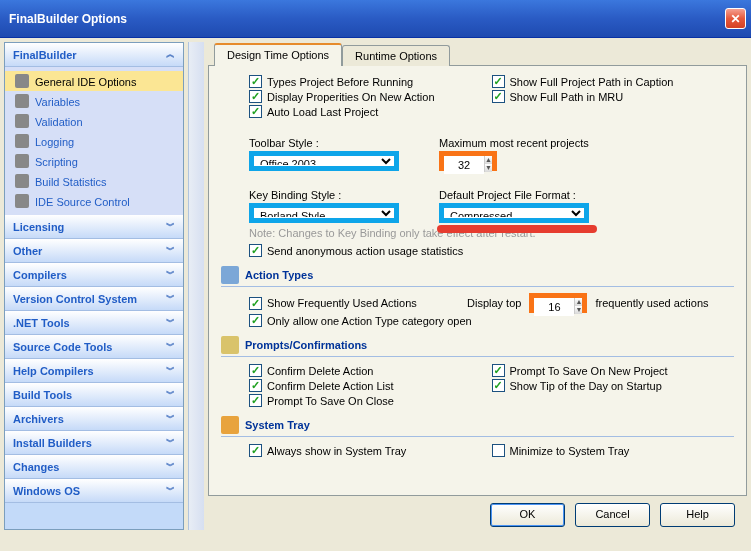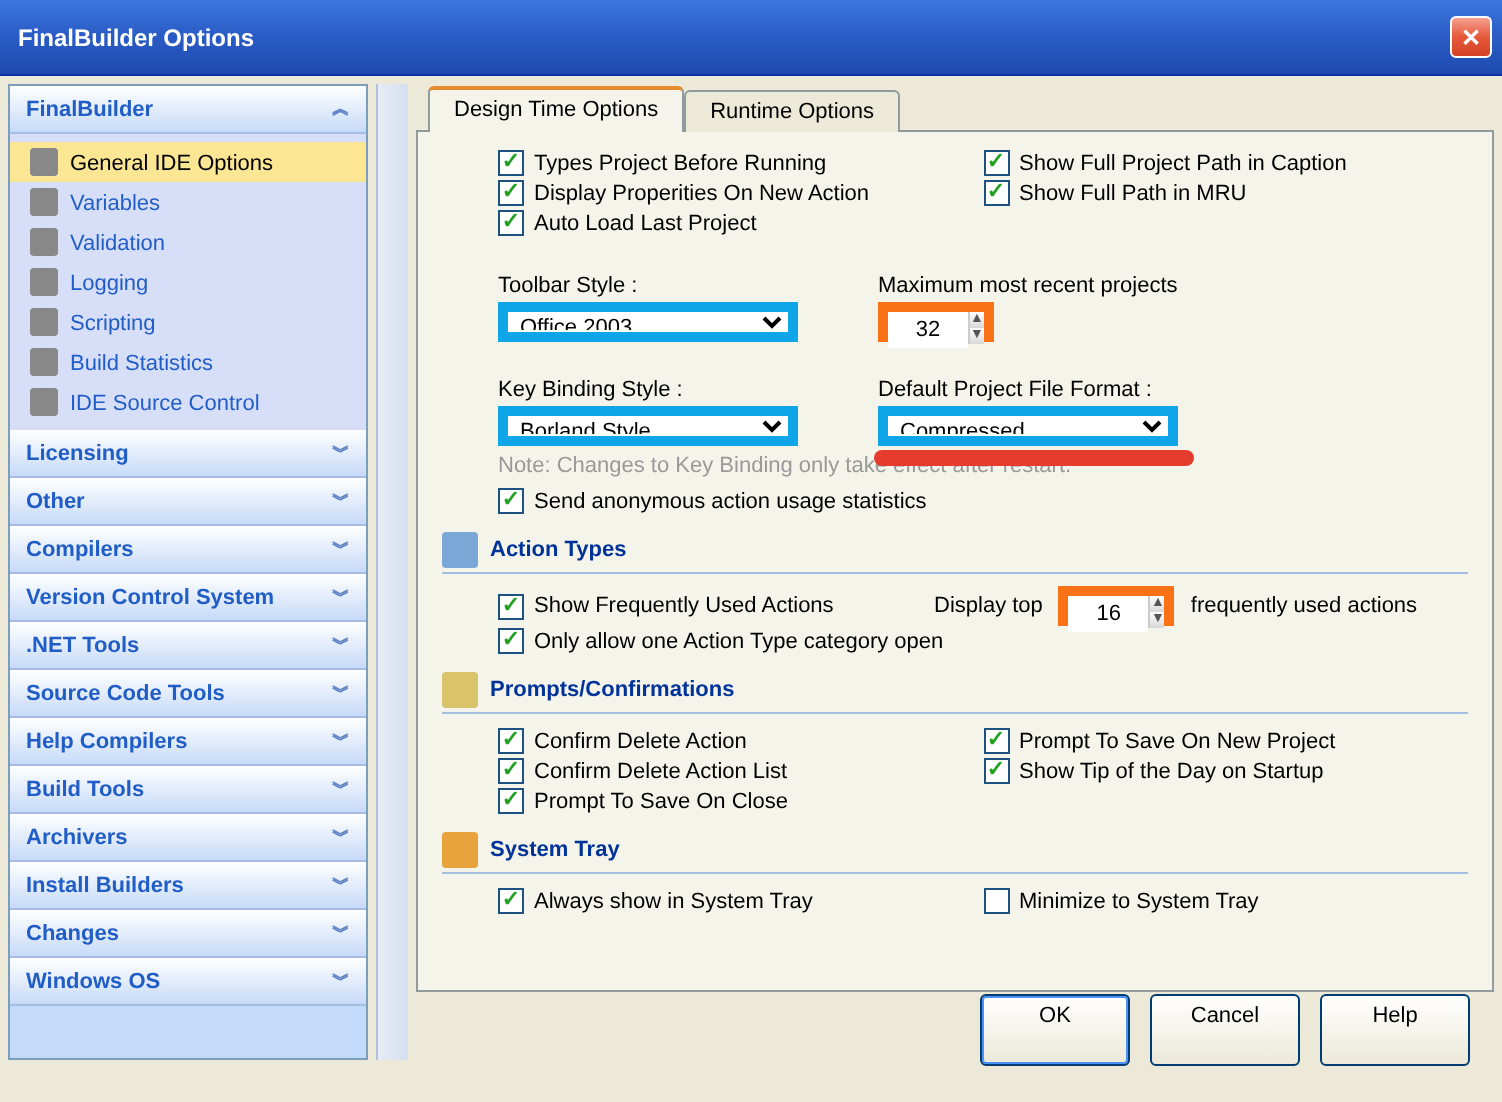--- a/index.html
+++ b/index.html
@@ -41,21 +41,21 @@
 select, .spinner input { border: 5px solid #0ea5e9; background: white; padding: 1px 2px; font-size: 11px; height: 20px; }
 select { width: 150px; }
 .spinner { display: flex; border: 5px solid #f97316; width: 58px; height: 20px; background: #000000; }
 .spinner input { border: none; width: 40px; text-align: center; height: 18px; }
 .spinner-btns { width: 16px; display: flex; flex-direction: column; }
 .spinner-btns div { flex: 1; background: linear-gradient(#fff,#d8d8d8); border-left: 1px solid #ccc; font-size: 7px; text-align: center; line-height: 8px; color: #555; }
 .note { color: #999; font-size: 11px; margin-top: 4px; }
 .red-mark { position: absolute; background: #E63C2F; height: 8px; width: 160px; border-radius: 4px; }
 
 .footer { height: 30px; display: flex; justify-content: flex-end; align-items: center; gap: 10px; padding: 0 12px; margin-top: 4px; }
-.btn { width: 75px; height: 36px; background: linear-gradient(to bottom, #fff, #ECE9D8); border: 1px solid #003C74; border-radius: 3px; text-align: center; line-height: 20px; cursor: pointer; }
+.btn { width: 75px; height: 24px; background: linear-gradient(to bottom, #fff, #ECE9D8); border: 1px solid #003C74; border-radius: 3px; text-align: center; line-height: 20px; cursor: pointer; }
 .btn.default { box-shadow: 0 0 0 1px #4A93F4 inset; }
 .inline-row { display: flex; align-items: center; gap: 8px; }
 </style>
 </head>
 <body>
 
 <div class="titlebar">
   <span class="titlebar-text">FinalBuilder Options</span>
   <div class="close-btn">✕</div>
 </div>

